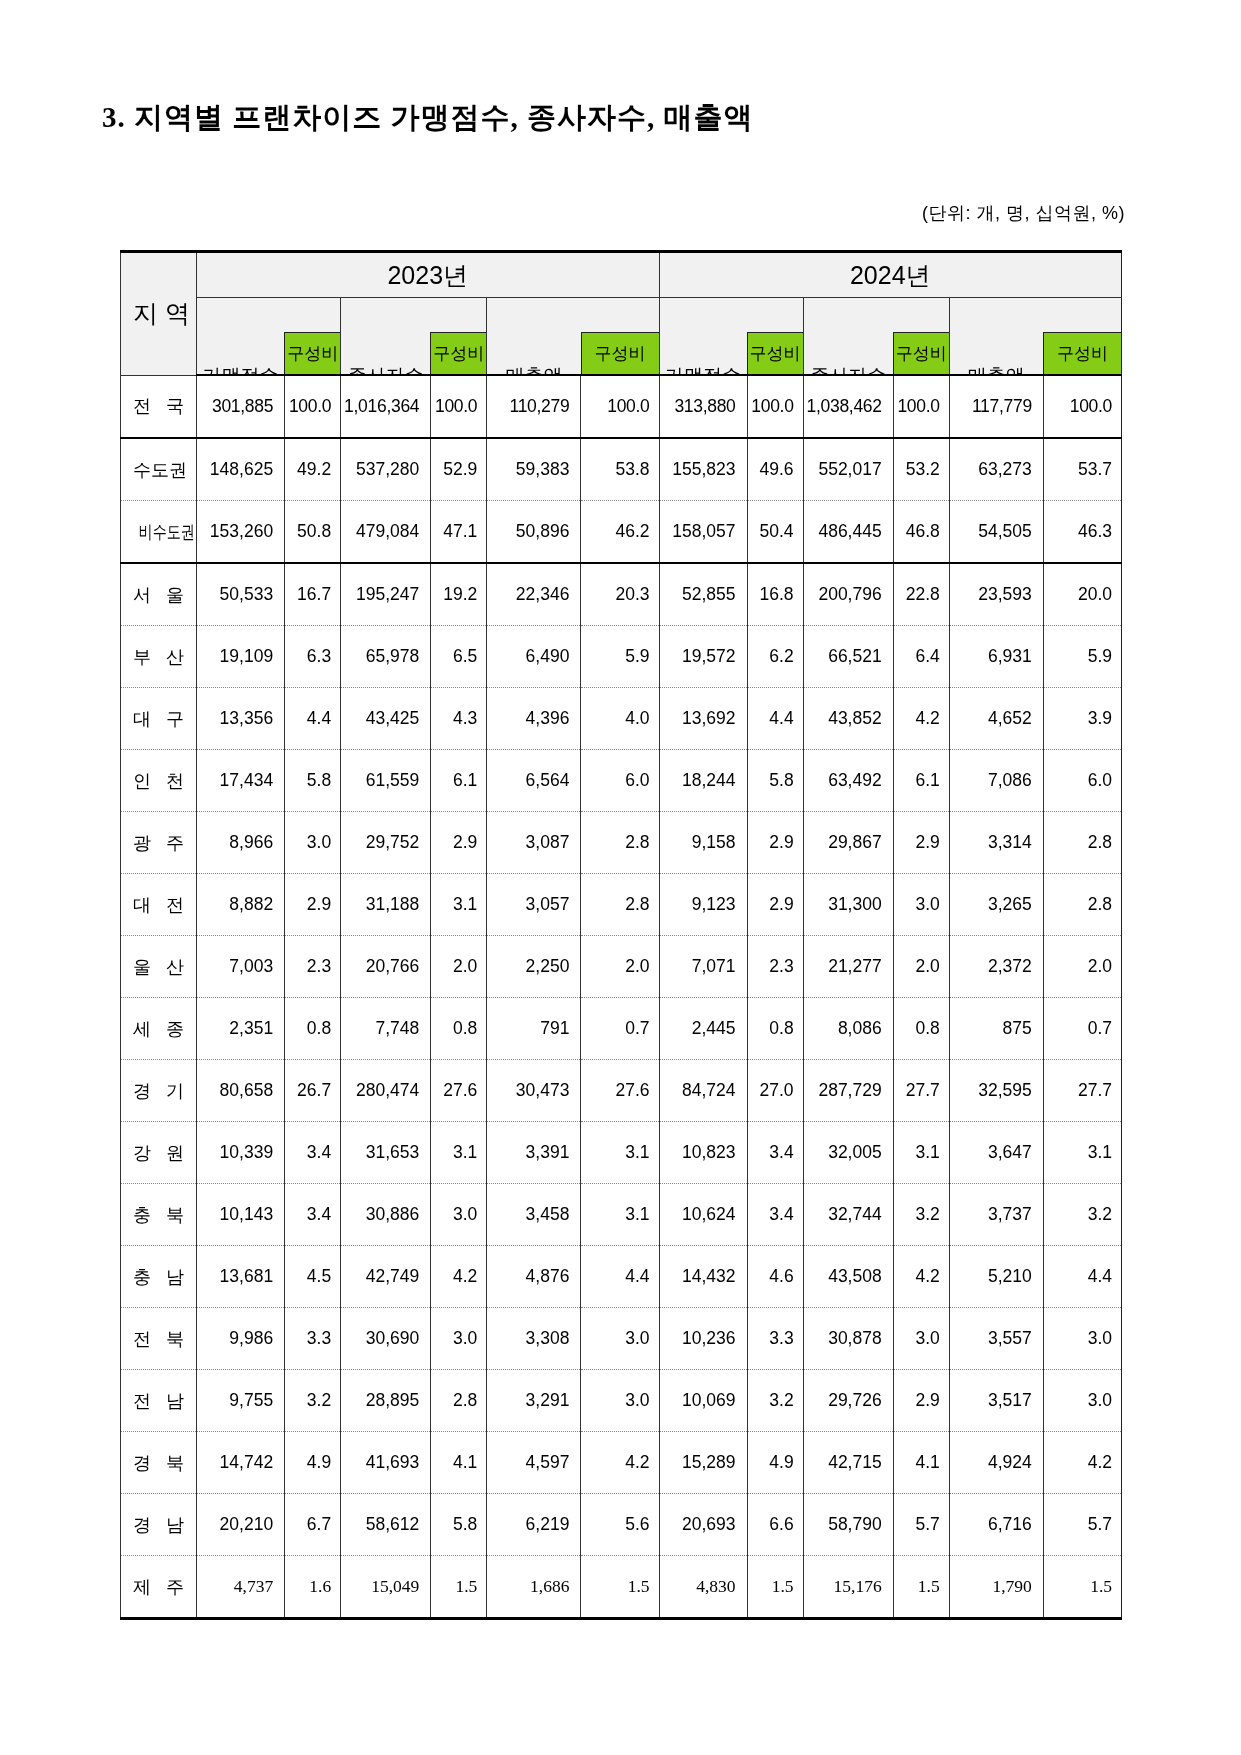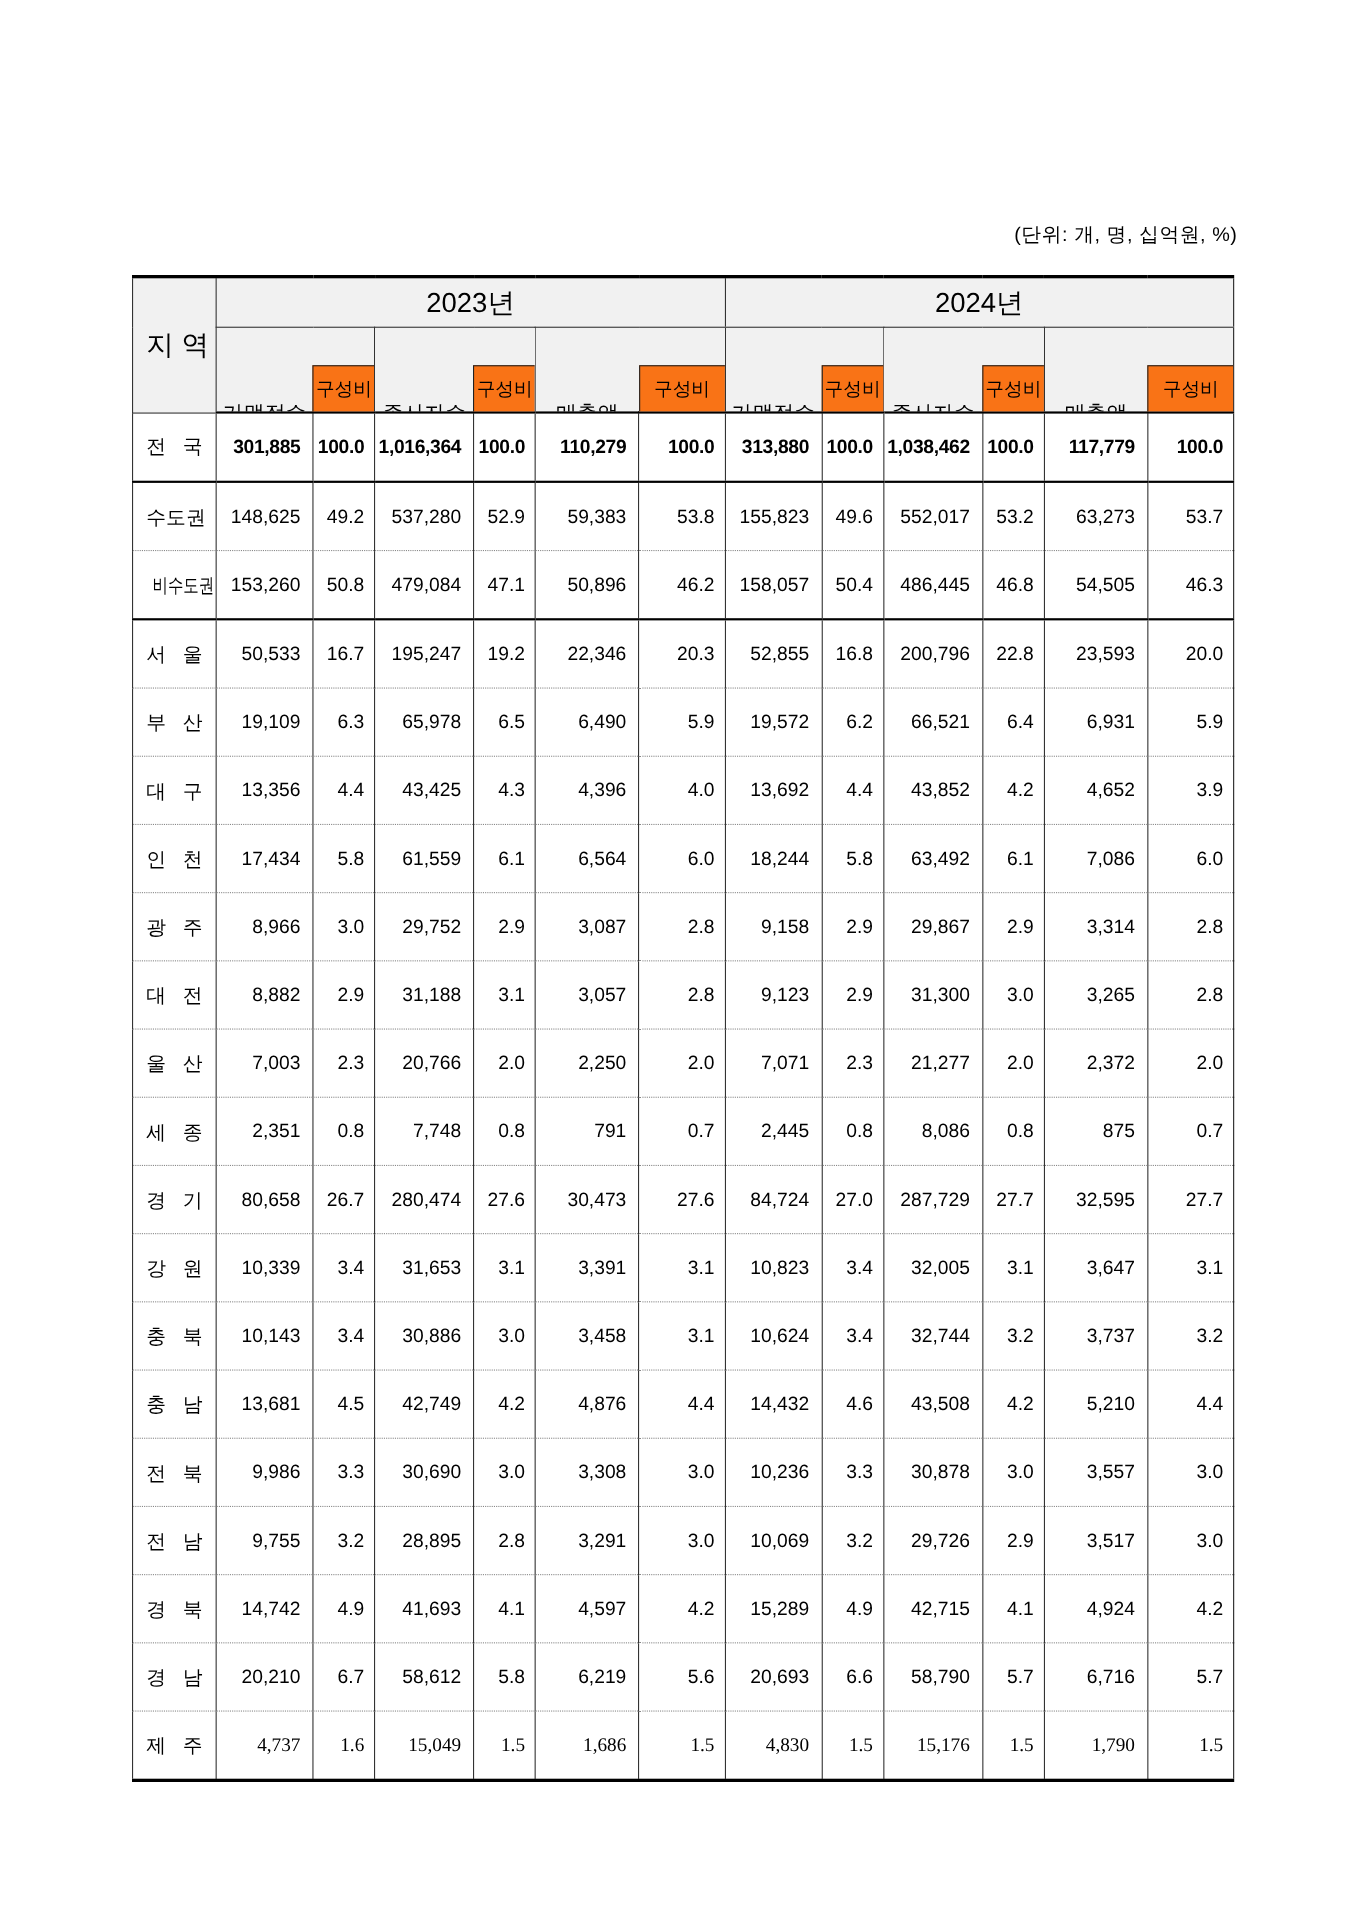--- a/index.html
+++ b/index.html
@@ -67,21 +67,21 @@
     left:0; top:27px;
     text-align:center;
     font-size:19px;
     margin-top:38px;
   }
   tr.subhead .sub-box{
     position:absolute;
     right:-1px; bottom:-1px;
     height:43px;
     border:1.4px solid #222;
-    background:#f97316;
+    background:#84cc16;
     display:flex;
     align-items:center;
     justify-content:center;
     font-size:17px;
     box-sizing:border-box;
   }
   tr.subhead th.p1 .main-label, tr.subhead th.p2 .main-label{ width:calc(100% - 56px); }
   tr.subhead th.p1 .sub-box,   tr.subhead th.p2 .sub-box{ width:57px; }
   tr.subhead th.p3 .main-label{ width:calc(100% - 78px); }
   tr.subhead th.p3 .sub-box{ width:79px; }
@@ -89,21 +89,21 @@
   tbody td{
     height:61px;
     font-size:17.5px;
     vertical-align:middle;
     border-bottom:1px dotted #888;
   }
   tbody td.region{ font-size:18px; }
   tbody td.num{ text-align:right; padding-right:11px; }
   tbody td.pct{ padding-right:9px; }
   tr.row-total td{ border-bottom:2.5px solid #000; }
-  tr.row-total td.num{ font-weight:bold; letter-spacing:-0.3px; }
+  tr.row-total td.num{ font-weight:normal; letter-spacing:-0.3px; }
   tr.row-subtotal-end td{ border-bottom:2.5px solid #000; }
   tbody tr:last-child td{ border-bottom:none;font-family:Liberation Serif, serif; }
   .jtext.condensed{
     transform:scaleX(0.78);
     transform-origin:center center;
     text-align-last:auto;
     text-align:center;
   }
   .page-footer{
     position:absolute;
@@ -114,20 +114,21 @@
     font-family:"Liberation Serif", serif;
     font-size:18px;
     letter-spacing:2px;
   }
 </style>
 </head>
 <body>
 
 <div class="page">
 
+  <div class="doc-title">3. 지역별 프랜차이즈 가맹점수, 종사자수, 매출액</div>
 
   <div class="unit-note">(단위: 개, 명, 십억원, %)</div>
 
   <table class="stat">
     <colgroup>
       <col style="width:76px">
       <col style="width:88px">
         <col style="width:56px">
         <col style="width:90px">
         <col style="width:56px">

